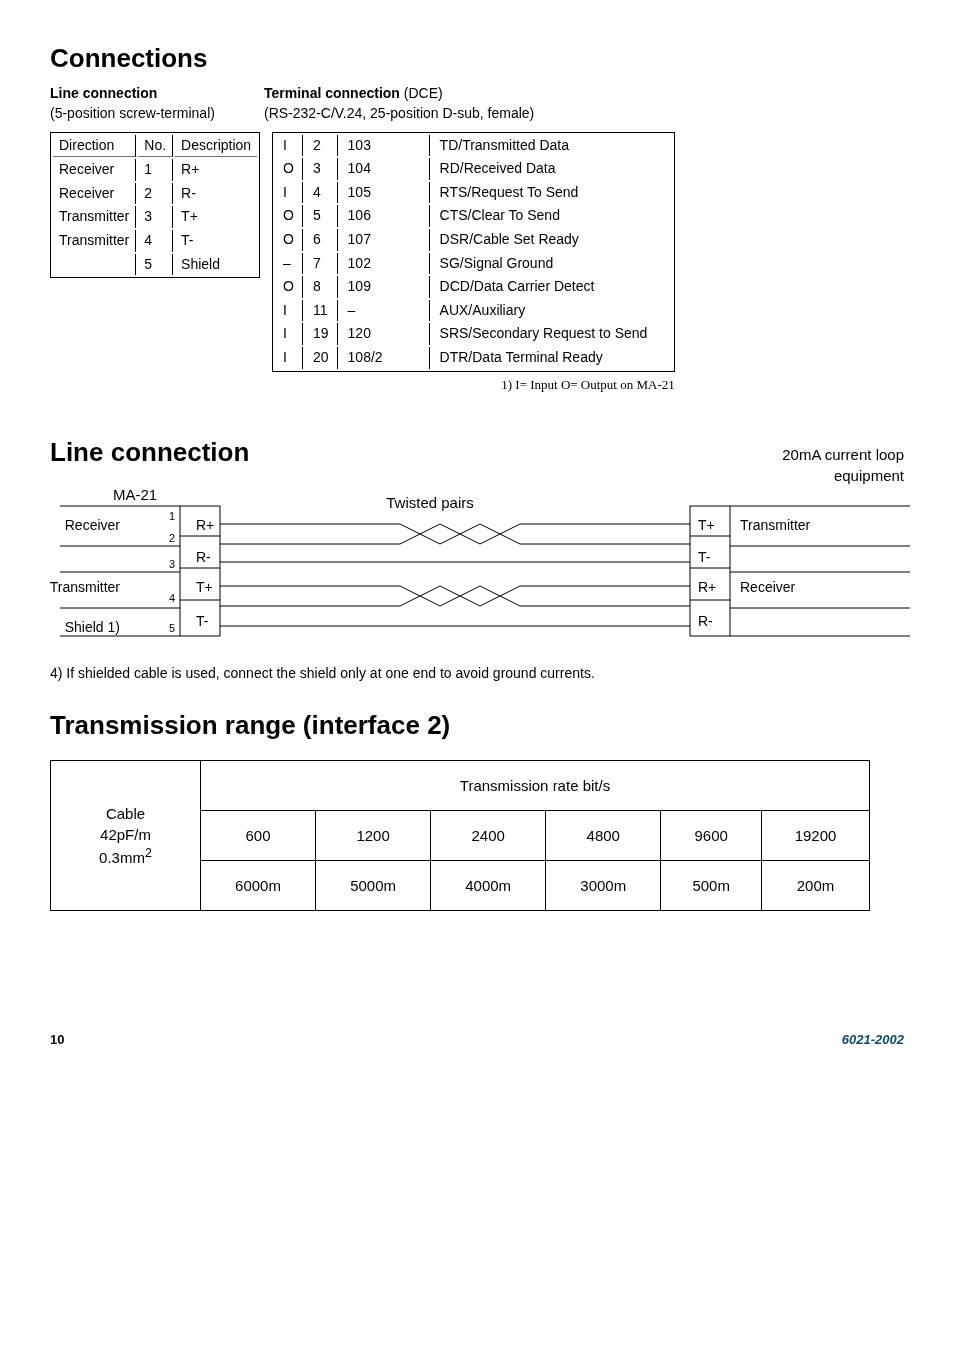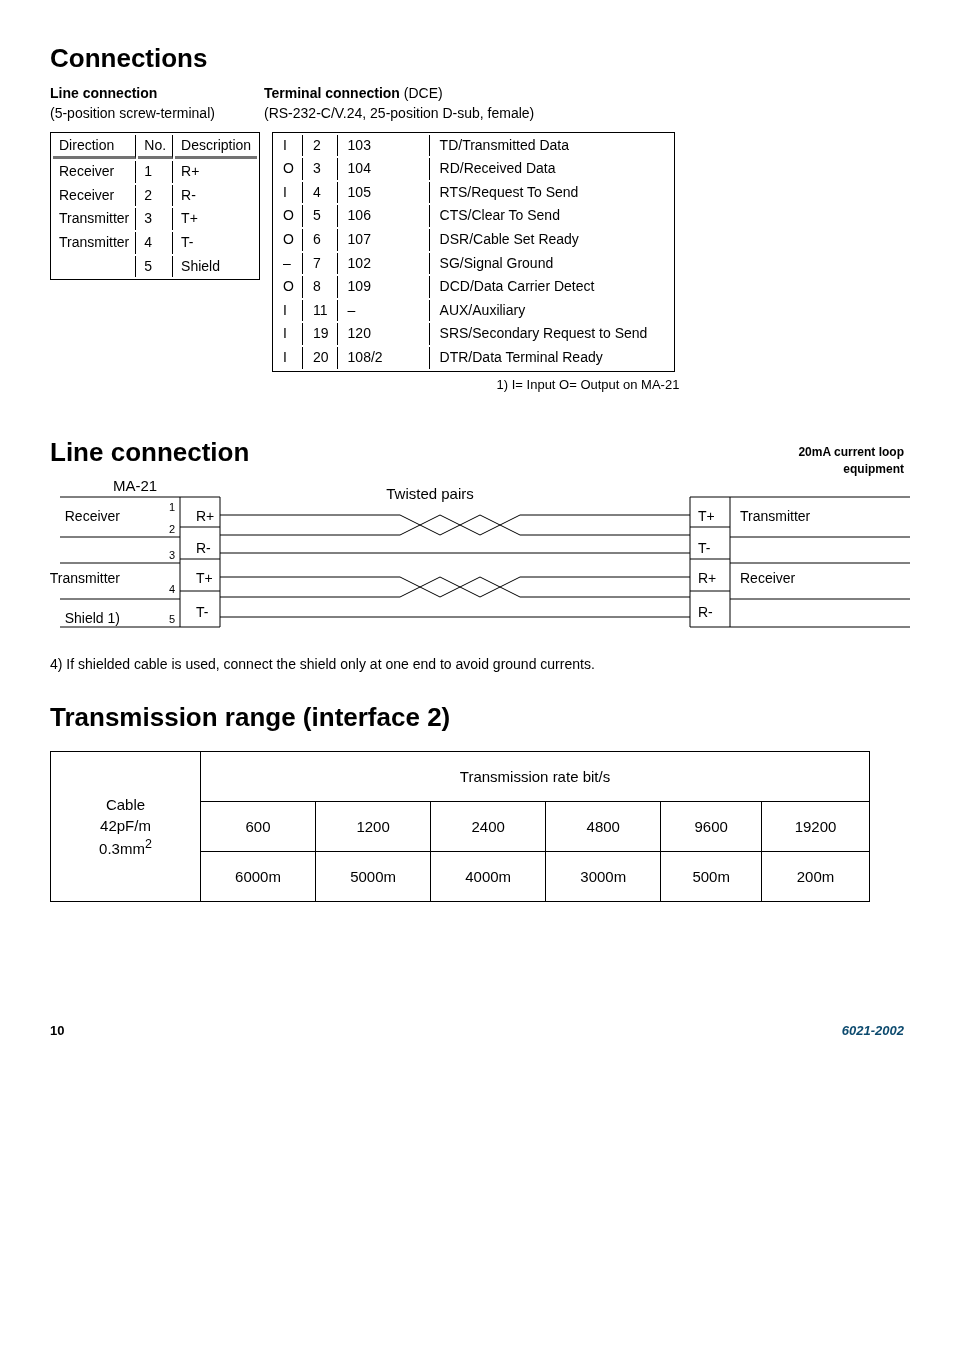--- a/index.html
+++ b/index.html
@@ -31,21 +31,21 @@
   }
 
   
   table.small-left th, table.small-left td {
     border: none;
     padding: 1px 6px;
   }
   table.small-left {
     border: 1px solid #000;
   }
-  table.small-left tr:first-child td { border-bottom: 3px solid #737373; }
+  table.small-left tr:first-child td { border-bottom: 1px solid #737373; }
   table.small-left td.c1 { border-right: 1px solid #000; text-align:left; padding-right:6px;}
   table.small-left td.c2 { border-right: 1px solid #000; }
   table.small-left td.c3 { }
 
   
   table.big-right td, table.big-right th {
     border: none;
     padding: 1px 8px;
   }
   table.big-right { border: 1px solid #000; }
@@ -54,31 +54,31 @@
   table.big-right td.col2 { border-right: 1px solid #000; }
   table.big-right td.col3 { border-right: 1px solid #000; }
   table.big-right td.col4 { text-align: left; min-width: 240px; }
   table.big-right td.col3 { min-width: 90px; }
 
   .note-under-table {
     font-size: 13px;
     margin-top: 4px;
     text-align: center;
     margin-left: 222px;
+    font-family: Liberation Serif, serif;
   }
 
   
   .section-gap { margin-top: 40px; }
   h1.line-conn { display: inline-block; margin-bottom: 0; }
   .loop-label {
     float: right;
     text-align: right;
-    font-size: 12px;
+    font-size: 15px;
     margin-top: 10px;
-    font-weight: bold;
   }
   .diagram-wrap {
     clear: both;
     margin-top: 4px;
     position: relative;
   }
   .diagram-svg {
     display: block;
   }
 

